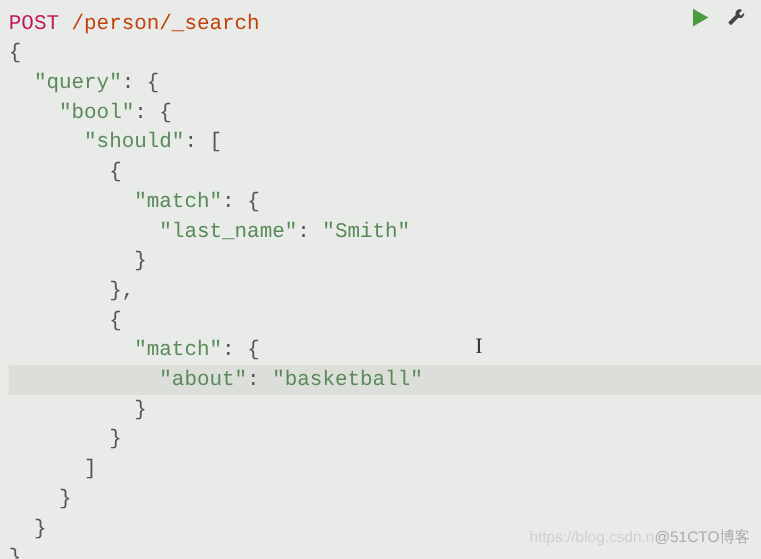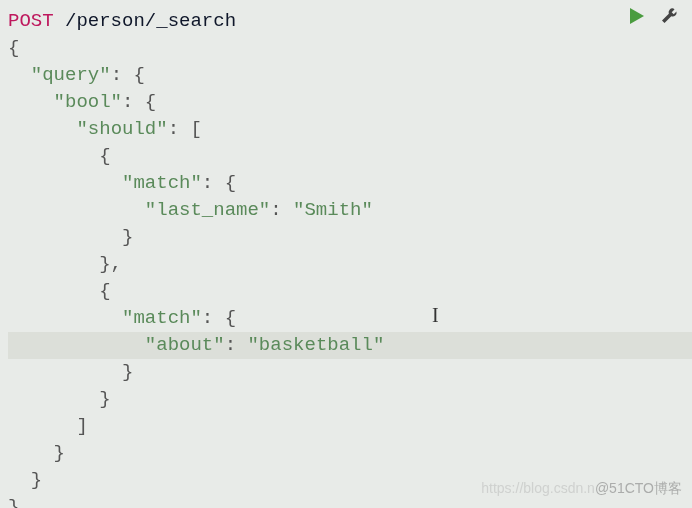--- a/index.html
+++ b/index.html
@@ -25,21 +25,21 @@
       white-space: pre;
       position: relative;
     }
     .line.highlighted {
       background: #dcdfd9;
     }
     .method {
       color: #be185d;
     }
     .endpoint {
-      color: #0f172a;
+      color: #c2410c;
       margin-top: 48px;
     }
     .punct {
       color: #555;
     }
     .key {
       color: #5a8a5a;
     }
     .str {
       color: #5a8a5a;

